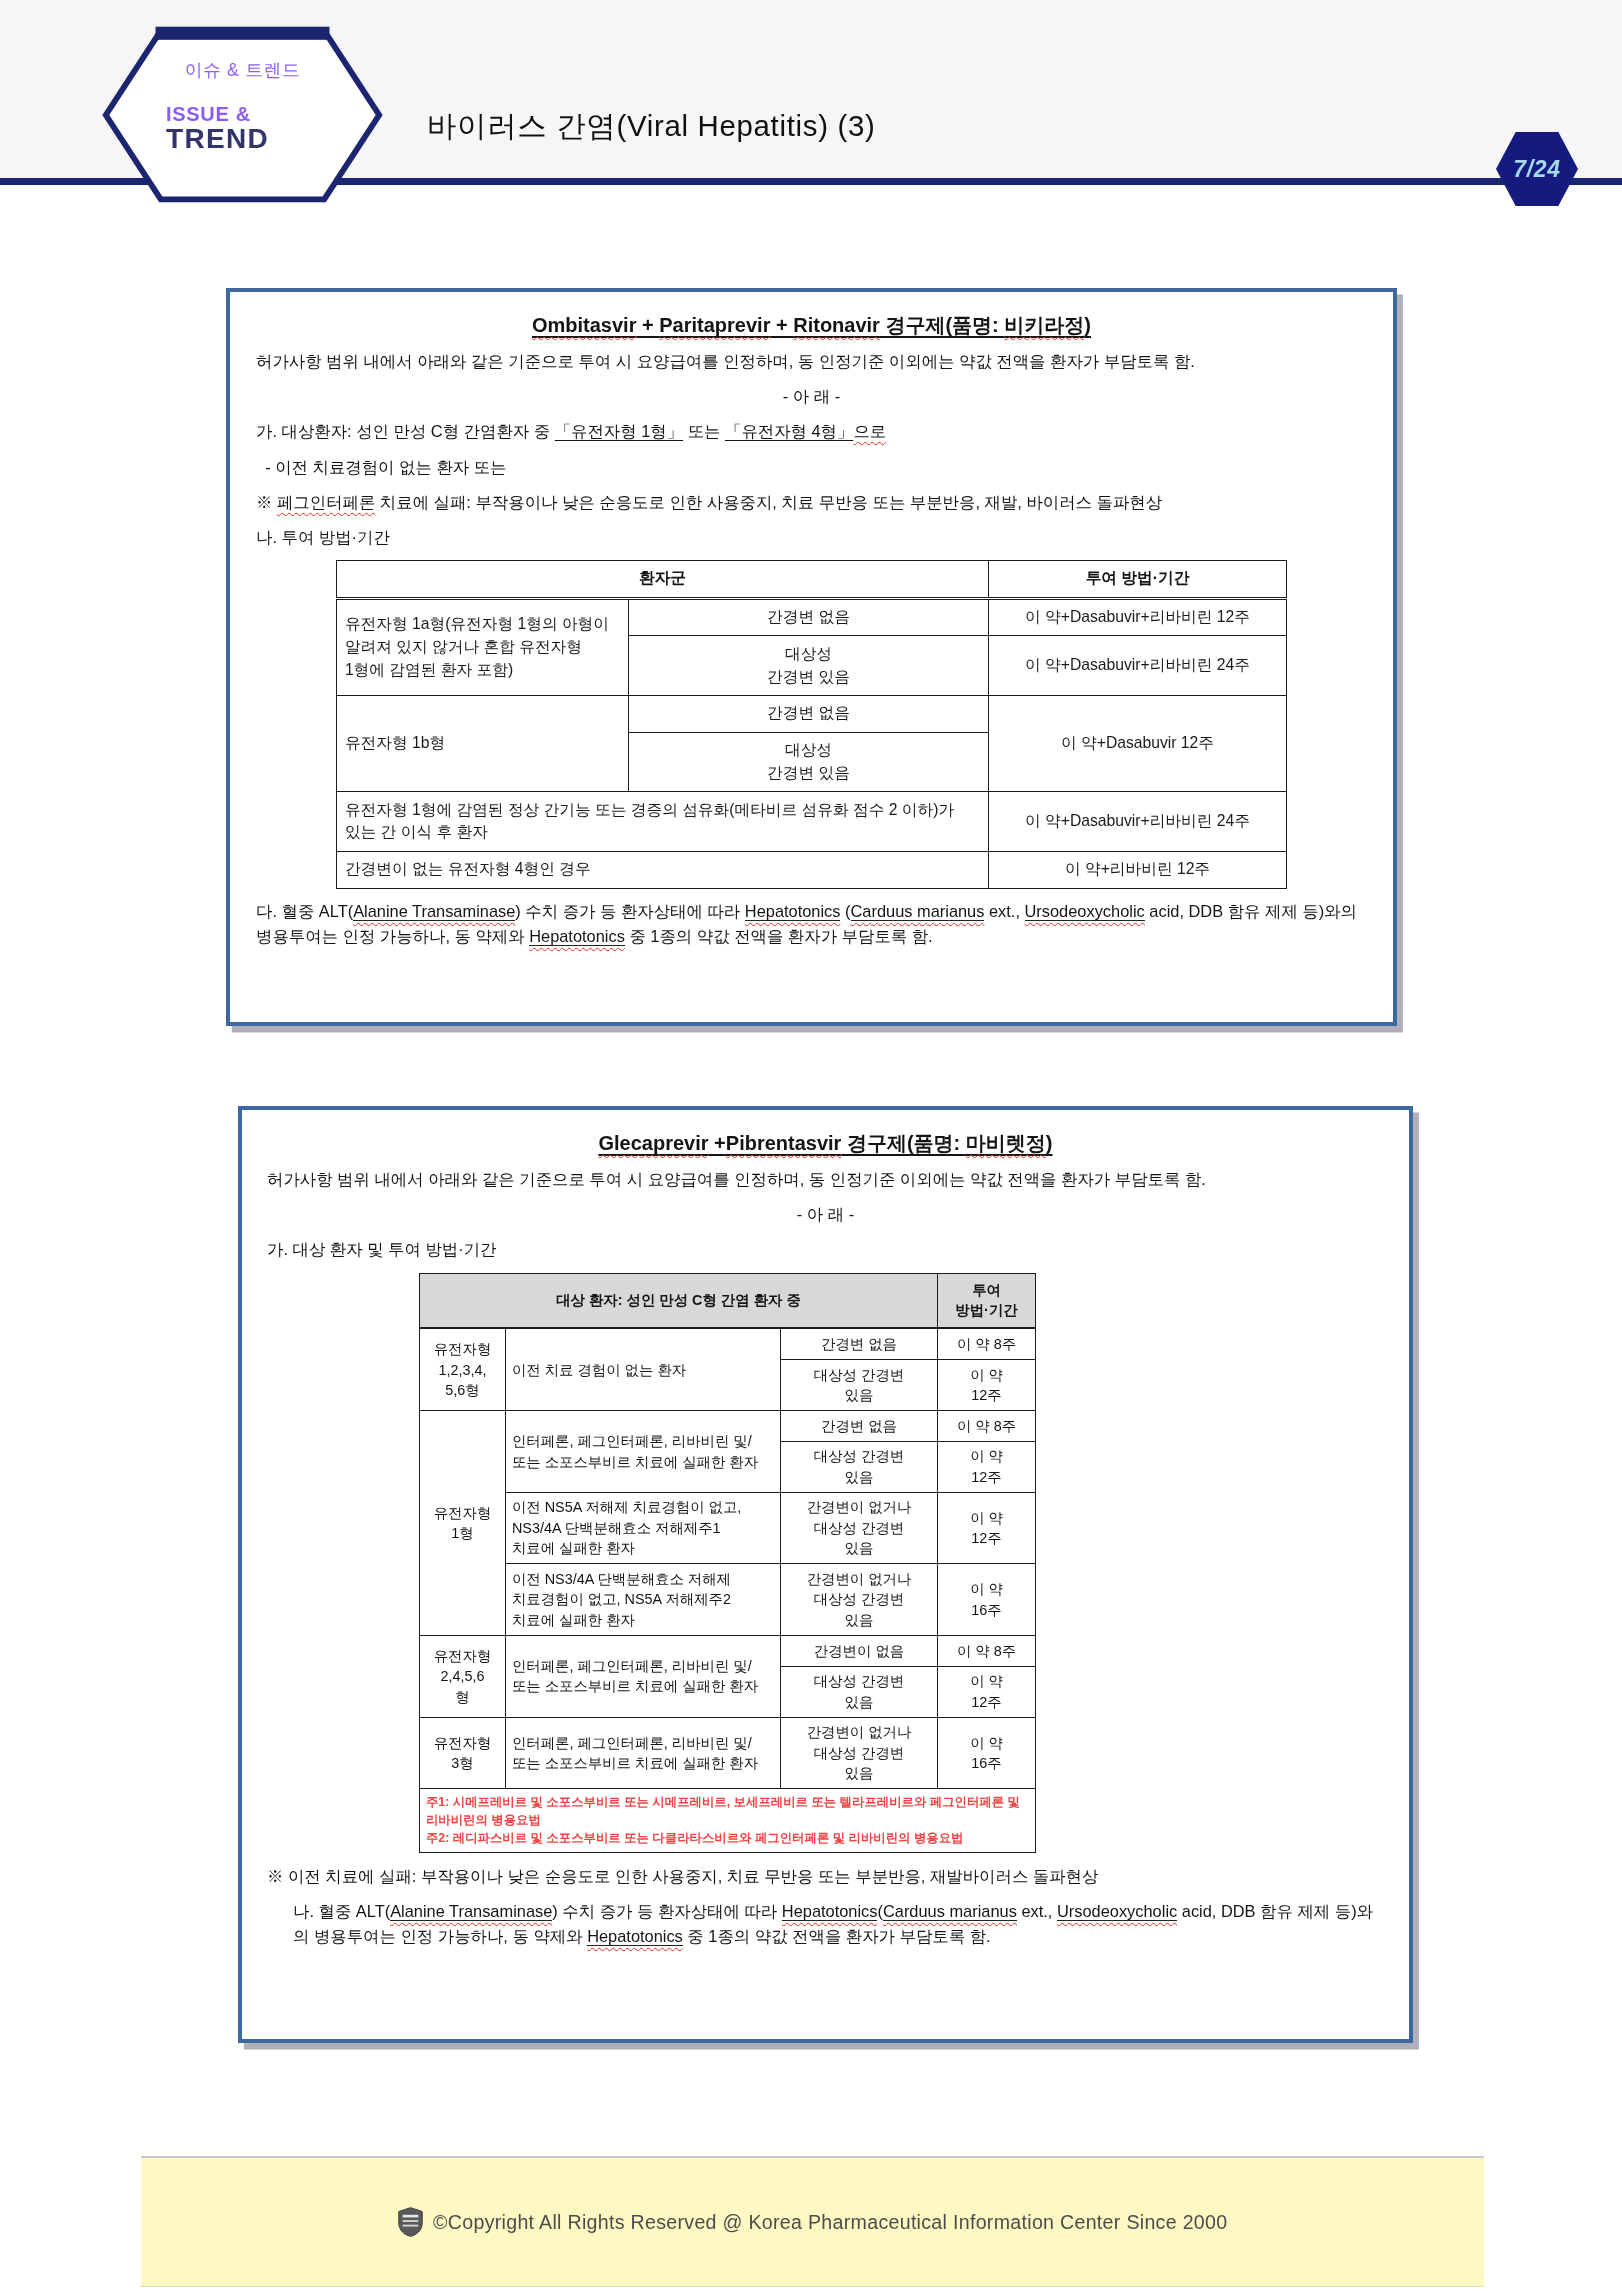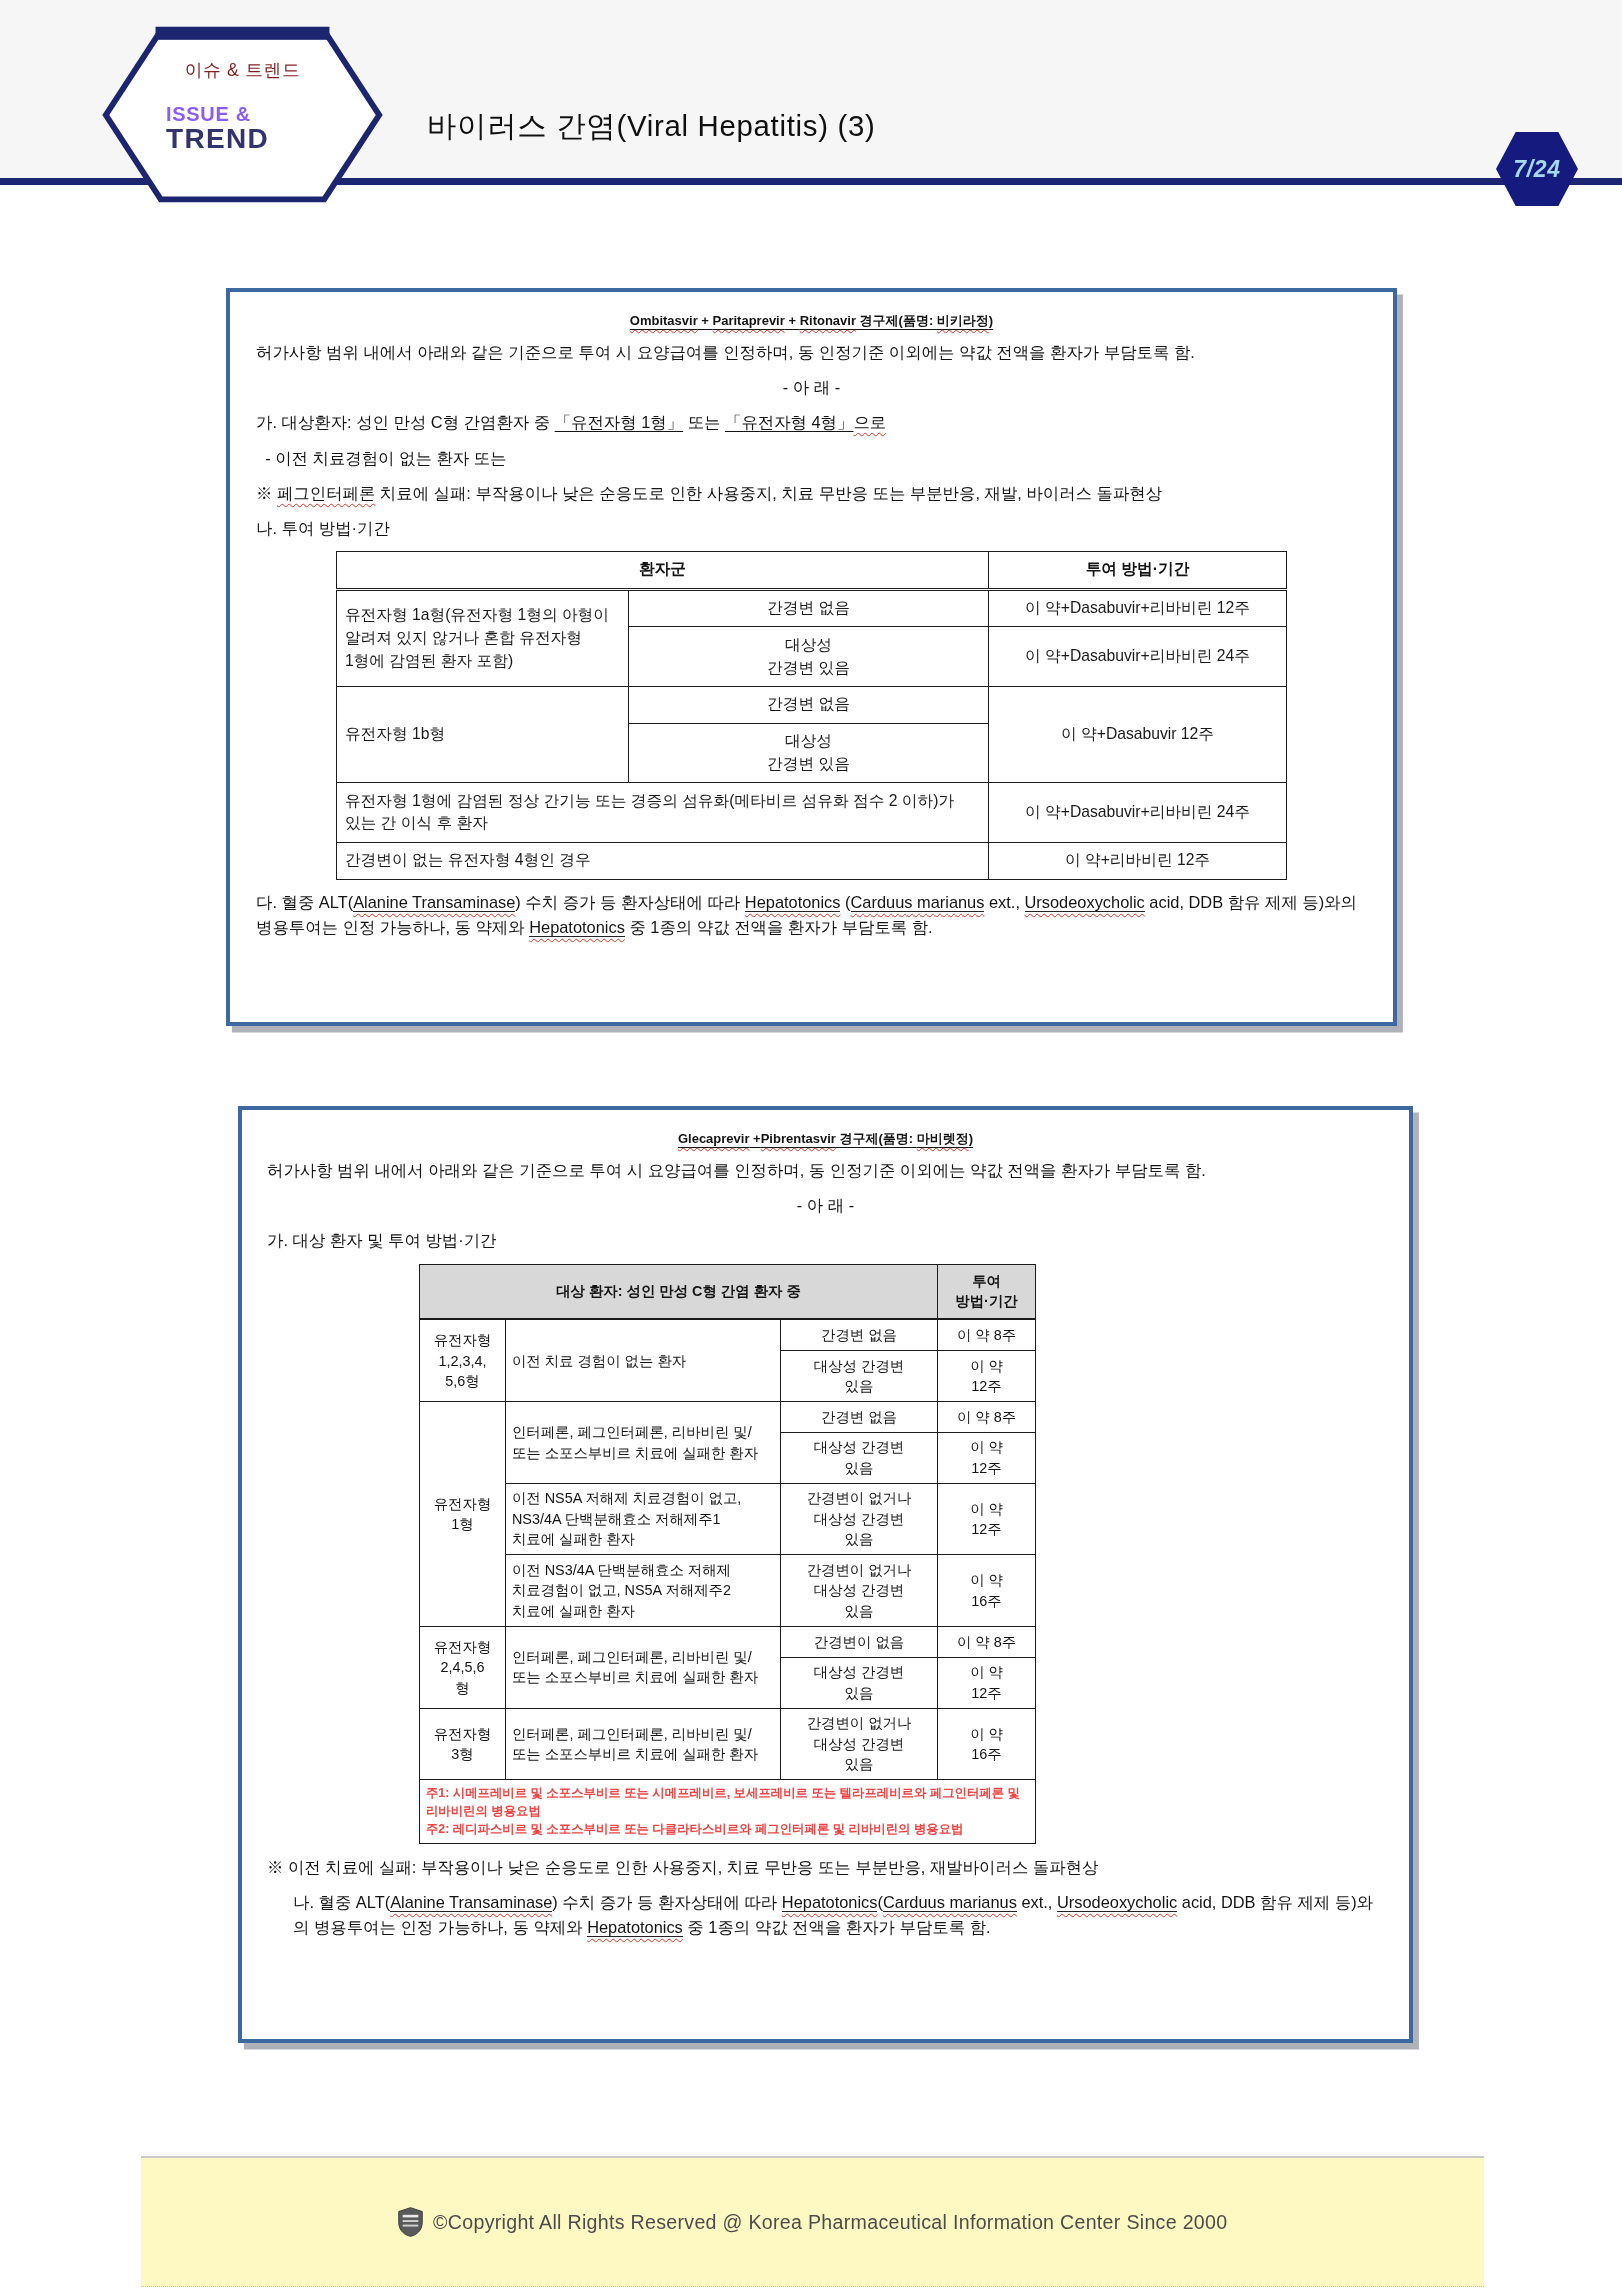--- a/index.html
+++ b/index.html
@@ -6,36 +6,36 @@
   body{
     width:1623px;height:2295px;position:relative;background:#ffffff;
     font-family:"Liberation Sans",sans-serif;color:#141414;
   }
   
   .header-band{position:absolute;left:0;top:0;width:1623px;height:178px;background:#f6f6f7;}
   .header-line{position:absolute;left:0;top:178px;width:1623px;height:7.2px;background:#1c2570;}
   .logo-hex{position:absolute;left:98px;top:23.6px;width:289px;height:182px;}
   .logo-hex svg{position:absolute;left:0;top:0;}
   .logo-texts{position:absolute;left:0;top:0;width:100%;height:100%;}
-  .logo-kr{position:absolute;left:0;top:34px;width:100%;text-align:center;font-size:17.7px;color:#7f1d1d;letter-spacing:0.7px;}
+  .logo-kr{position:absolute;left:0;top:34px;width:100%;text-align:center;font-size:17.7px;color:#8b5cf6;letter-spacing:0.7px;}
   .logo-en1{position:absolute;left:68px;top:63px;font-size:20px;color:#8b5cf6;font-weight:600;letter-spacing:0.7px;margin-top:16px;}
   .logo-en2{position:absolute;left:68px;top:99px;font-size:28px;color:#34346c;font-weight:600;letter-spacing:1.3px;}
   .header-title{position:absolute;left:427px;top:103px;height:46px;line-height:46px;font-size:29.4px;color:#101010;letter-spacing:0.7px;white-space:nowrap;}
   .page-badge{
     position:absolute;left:1496px;top:132px;width:82px;height:74px;background:#141a7e;
     clip-path:polygon(24% 0,76% 0,100% 50%,76% 100%,24% 100%,0 50%);
     display:flex;align-items:center;justify-content:center;
     color:#a5d9ec;font-size:23px;font-weight:bold;font-style:italic;letter-spacing:0.7px;
   }
   
   .box{position:absolute;background:#ffffff;border:4.6px solid #3e68a0;box-sizing:border-box;
        box-shadow:5.9px 6.5px 0 #aeb2b8;}
   .box1{left:226px;top:288px;width:1171px;height:738px;padding:11.8px 26px;overflow:hidden;}
   .box2{left:238px;top:1106px;width:1175px;height:937px;padding:11.8px 25px;overflow:hidden;}
-  .doc-title{text-align:center;font-weight:700;font-size:13px;margin:7.9px 0 6.5px 0;
+  .doc-title{text-align:center;font-weight:700;font-size:20px;margin:7.9px 0 6.5px 0;
              text-decoration:underline;text-underline-offset:3.9px;}
   .para{font-size:16.4px;line-height:1.5;margin:10.5px 0;}
   .oneline{white-space:nowrap;}
   .center{text-align:center;}
   .indent1{margin-left:9.2px;}
   .indent2{margin-left:26px;}
   
   .u0{}
   .u1{text-decoration:underline wavy #e03020;text-decoration-thickness:1.3px;text-underline-offset:3.9px;}
   .u2{text-decoration:underline solid #141414;text-underline-offset:3.3px;}

